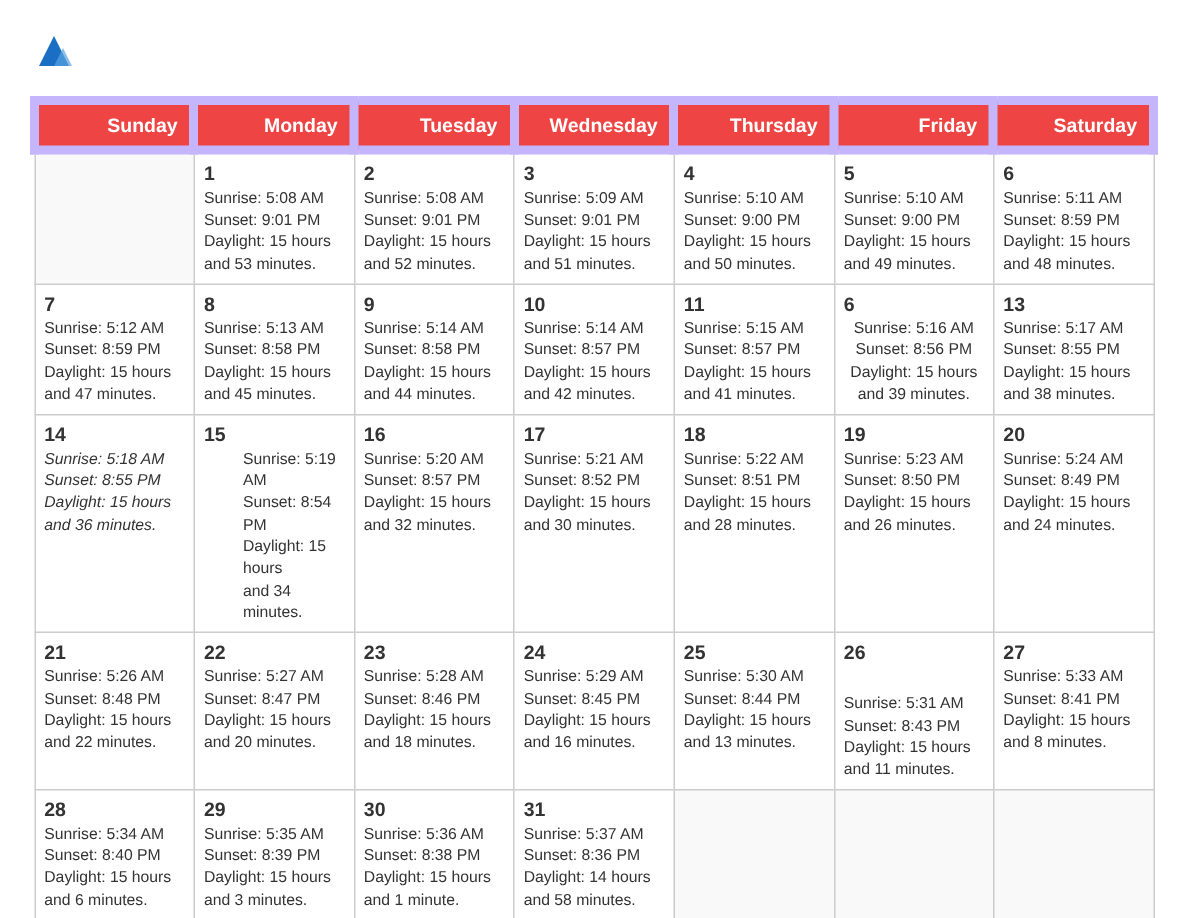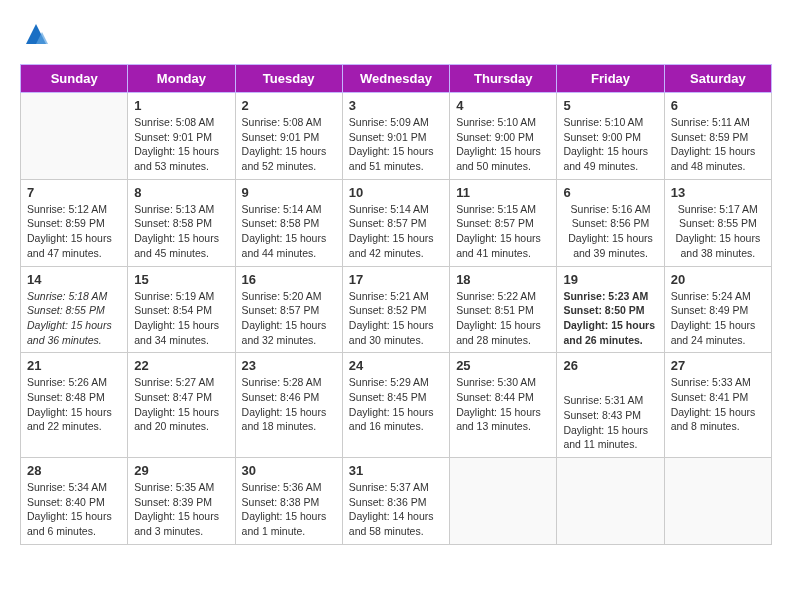--- a/index.html
+++ b/index.html
@@ -48,26 +48,26 @@
       font-size: 16px;
       color: #555;
       margin-top: 4px;
     }
     .calendar {
       width: 100%;
       border-collapse: collapse;
       border: 1px solid #ccc;
     }
     .calendar th {
-      background-color: #a21caf;
+      background-color: #ef4444;
       color: #fff;
-      text-align: center;
+      text-align: right;
       padding: 6px 8px;
       font-size: 13px;
-      border: 1px solid #c4b5fd;
+      border: 6px solid #c4b5fd;
     }
     .calendar td {
       vertical-align: top;
       border: 1px solid #ccc;
       padding: 5px 6px;
       width: 107px;
       min-height: 80px;
       background: #fff;
     }
     .calendar td.empty {
@@ -202,37 +202,37 @@
         </td>
         <td>
           <span class="day-number">6</span>
           <div class="day-info" style="white-space: pre-line; text-align: center;">Sunrise: 5:16 AM
 Sunset: 8:56 PM
 Daylight: 15 hours
 and 39 minutes.</div>
         </td>
         <td>
           <span class="day-number">13</span>
-          <div class="day-info" style="white-space: pre-line; text-align: center;">Sunrise: 5:17 AM
+          <div class="day-info" style="white-space: pre-line;">Sunrise: 5:17 AM
 Sunset: 8:55 PM
 Daylight: 15 hours
 and 38 minutes.</div>
         </td>
       </tr>
       <tr>
         <td>
           <span class="day-number">14</span>
           <div class="day-info" style="white-space: pre-line; font-style: italic;">Sunrise: 5:18 AM
 Sunset: 8:55 PM
 Daylight: 15 hours
 and 36 minutes.</div>
         </td>
         <td>
           <span class="day-number">15</span>
-          <div class="day-info" style="white-space: pre-line;">Sunrise: 5:19 AM
+          <div class="day-info" style="white-space: pre-line; margin-left: 26px;">Sunrise: 5:19 AM
 Sunset: 8:54 PM
 Daylight: 15 hours
 and 34 minutes.</div>
         </td>
         <td>
           <span class="day-number">16</span>
           <div class="day-info" style="white-space: pre-line;">Sunrise: 5:20 AM
 Sunset: 8:57 PM
 Daylight: 15 hours
 and 32 minutes.</div>
@@ -246,21 +246,21 @@
         </td>
         <td>
           <span class="day-number">18</span>
           <div class="day-info" style="white-space: pre-line;">Sunrise: 5:22 AM
 Sunset: 8:51 PM
 Daylight: 15 hours
 and 28 minutes.</div>
         </td>
         <td>
           <span class="day-number">19</span>
-          <div class="day-info" style="white-space: pre-line; font-weight: bold;">Sunrise: 5:23 AM
+          <div class="day-info" style="white-space: pre-line;">Sunrise: 5:23 AM
 Sunset: 8:50 PM
 Daylight: 15 hours
 and 26 minutes.</div>
         </td>
         <td>
           <span class="day-number">20</span>
           <div class="day-info" style="white-space: pre-line;">Sunrise: 5:24 AM
 Sunset: 8:49 PM
 Daylight: 15 hours
 and 24 minutes.</div>

